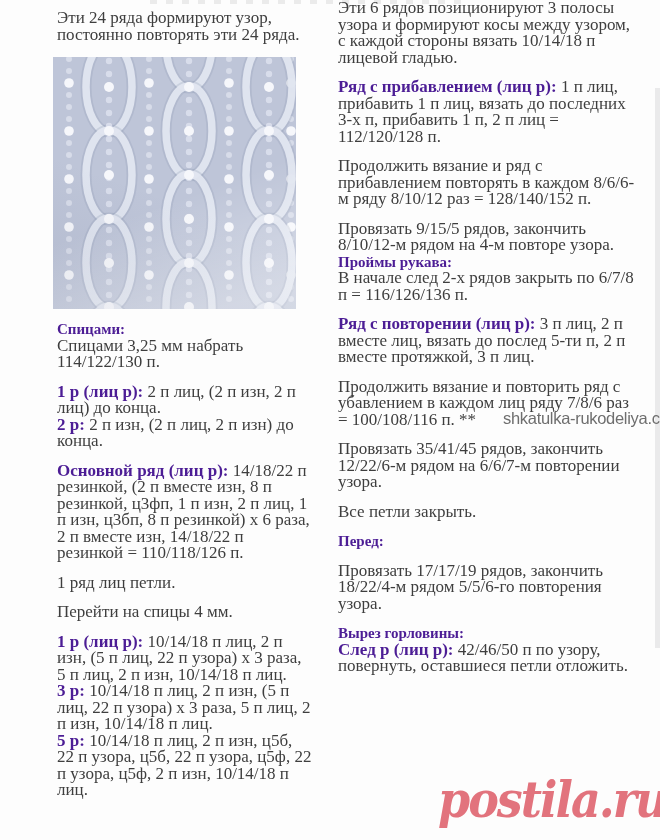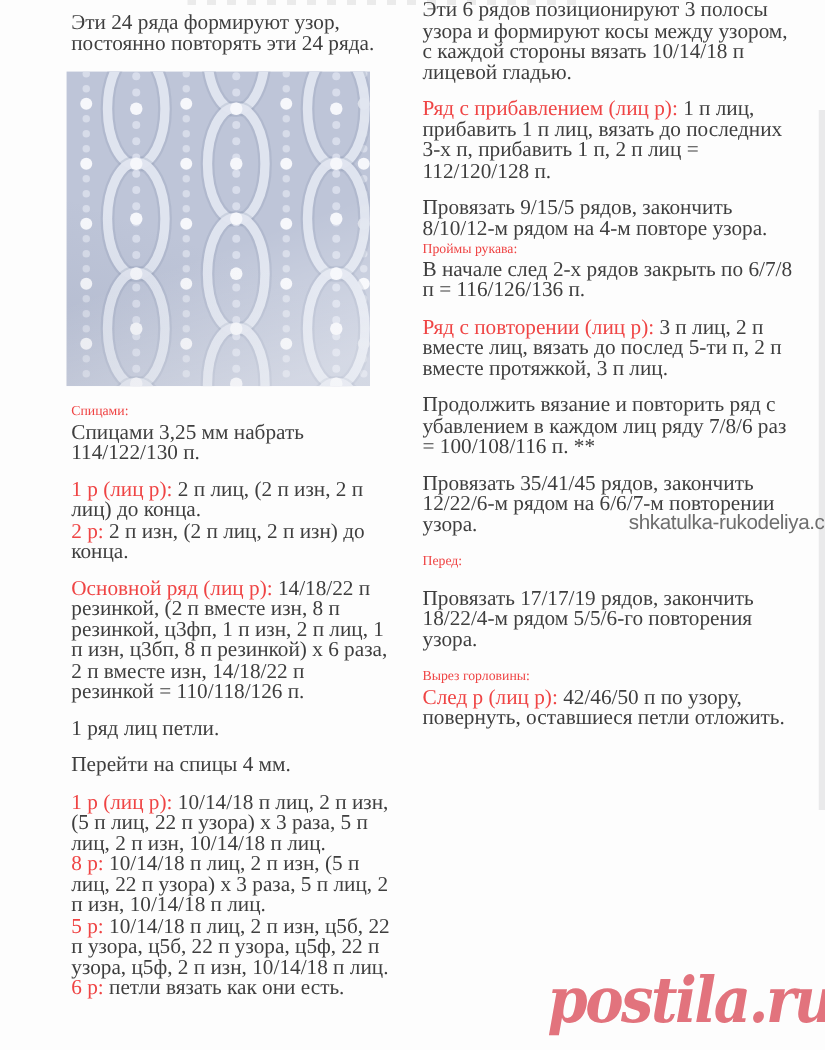--- a/index.html
+++ b/index.html
@@ -8,22 +8,22 @@
     width:660px;height:840px;
     overflow:hidden;
     font-family:"Liberation Serif","DejaVu Serif",serif;
     color:#3e3e3e;
   }
   .col{position:absolute;top:0;}
   #left-col{left:57px;width:256px;padding-top:10px;}
   #right-col{left:338px;width:303px;}
   p{margin:0;font-size:17px;line-height:16.5px;}
   .gap{margin-top:13px;}
-  b,.hd{font-weight:normal;color:#ef4444;}
-  .hd{display:block;font-size:11px;line-height:16.5px;}
+  b,.hd{font-weight:bold;color:#4c1d95;}
+  .hd{display:block;font-size:15px;line-height:16.5px;}
 
   
   #top-crop{
     position:absolute;left:150px;top:0;width:312px;height:4px;
     background:repeating-linear-gradient(90deg,
       rgba(150,150,150,.35) 0 7px, rgba(255,255,255,0) 7px 16px);
     opacity:.5;
   }
 
   
@@ -287,42 +287,43 @@
   <p><b>2 р:</b><span> 2 п изн, (2 п лиц, 2 п изн) до конца.</span></p>
 
 
   <p class="gap"><b>Основной ряд (лиц р):</b><span> 14/18/22 п резинкой, (2 п вместе изн, 8 п резинкой, ц3фп, 1 п изн, 2 п лиц, 1 п изн, ц3бп, 8 п резинкой) х 6 раза, 2 п вместе изн, 14/18/22 п резинкой = 110/118/126 п.</span></p>
 
   <p class="gap">1 ряд лиц петли.</p>
 
   <p class="gap">Перейти на спицы 4 мм.</p>
 
   <p class="gap"><b>1 р (лиц р):</b><span> 10/14/18 п лиц, 2 п изн, (5 п лиц, 22 п узора) х 3 раза, 5 п лиц, 2 п изн, 10/14/18 п лиц.</span></p>
-  <p><b>8 р:</b><span> 10/14/18 п лиц, 2 п изн, (5 п лиц, 22 п узора) х 3 раза, 5 п лиц, 2 п изн, 10/14/18 п лиц.</span></p>
+  <p><b>3 р:</b><span> 10/14/18 п лиц, 2 п изн, (5 п лиц, 22 п узора) х 3 раза, 5 п лиц, 2 п изн, 10/14/18 п лиц.</span></p>
   <p><b>5 р:</b><span> 10/14/18 п лиц, 2 п изн, ц5б, 22 п узора, ц5б, 22 п узора, ц5ф, 22 п узора, ц5ф, 2 п изн, 10/14/18 п лиц.</span></p>
-  <p><b>6 р:</b><span> петли вязать как они есть.</span></p>
 </div>
 
 <div class="col" id="right-col">
   <p>Эти 6 рядов позиционируют 3 полосы узора и формируют косы между узором, с каждой стороны вязать 10/14/18 п лицевой гладью.</p>
 
   <p class="gap"><b>Ряд с прибавлением (лиц р):</b><span> 1 п лиц, прибавить 1 п лиц, вязать до последних 3-х п, прибавить 1 п, 2 п лиц = 112/120/128 п.</span></p>
 
+  <p class="gap">Продолжить вязание и ряд с прибавлением повторять в каждом 8/6/6-м ряду 8/10/12 раз = 128/140/152 п.</p>
 
   <p class="gap">Провязать 9/15/5 рядов, закончить 8/10/12-м рядом на 4-м повторе узора.</p>
 
   <span class="hd">Проймы рукава:</span>
   <p>В начале след 2-х рядов закрыть по 6/7/8 п = 116/126/136 п.</p>
 
   <p class="gap"><b>Ряд с повторении (лиц р):</b><span> 3 п лиц, 2 п вместе лиц, вязать до послед 5-ти п, 2 п вместе протяжкой, 3 п лиц.</span></p>
 
   <p class="gap">Продолжить вязание и повторить ряд с убавлением в каждом лиц ряду 7/8/6 раз = 100/108/116 п. **</p>
 
   <p class="gap">Провязать 35/41/45 рядов, закончить 12/22/6-м рядом на 6/6/7-м повторении узора.</p>
 
+  <p class="gap">Все петли закрыть.</p>
 
   <span class="hd gap">Перед:</span>
 
   <p class="gap">Провязать 17/17/19 рядов, закончить 18/22/4-м рядом 5/5/6-го повторения узора.</p>
 
   <span class="hd gap">Вырез горловины:</span>
   <p><b>След р (лиц р):</b><span> 42/46/50 п по узору, повернуть, оставшиеся петли отложить.</span></p>
 
 </div>
 

